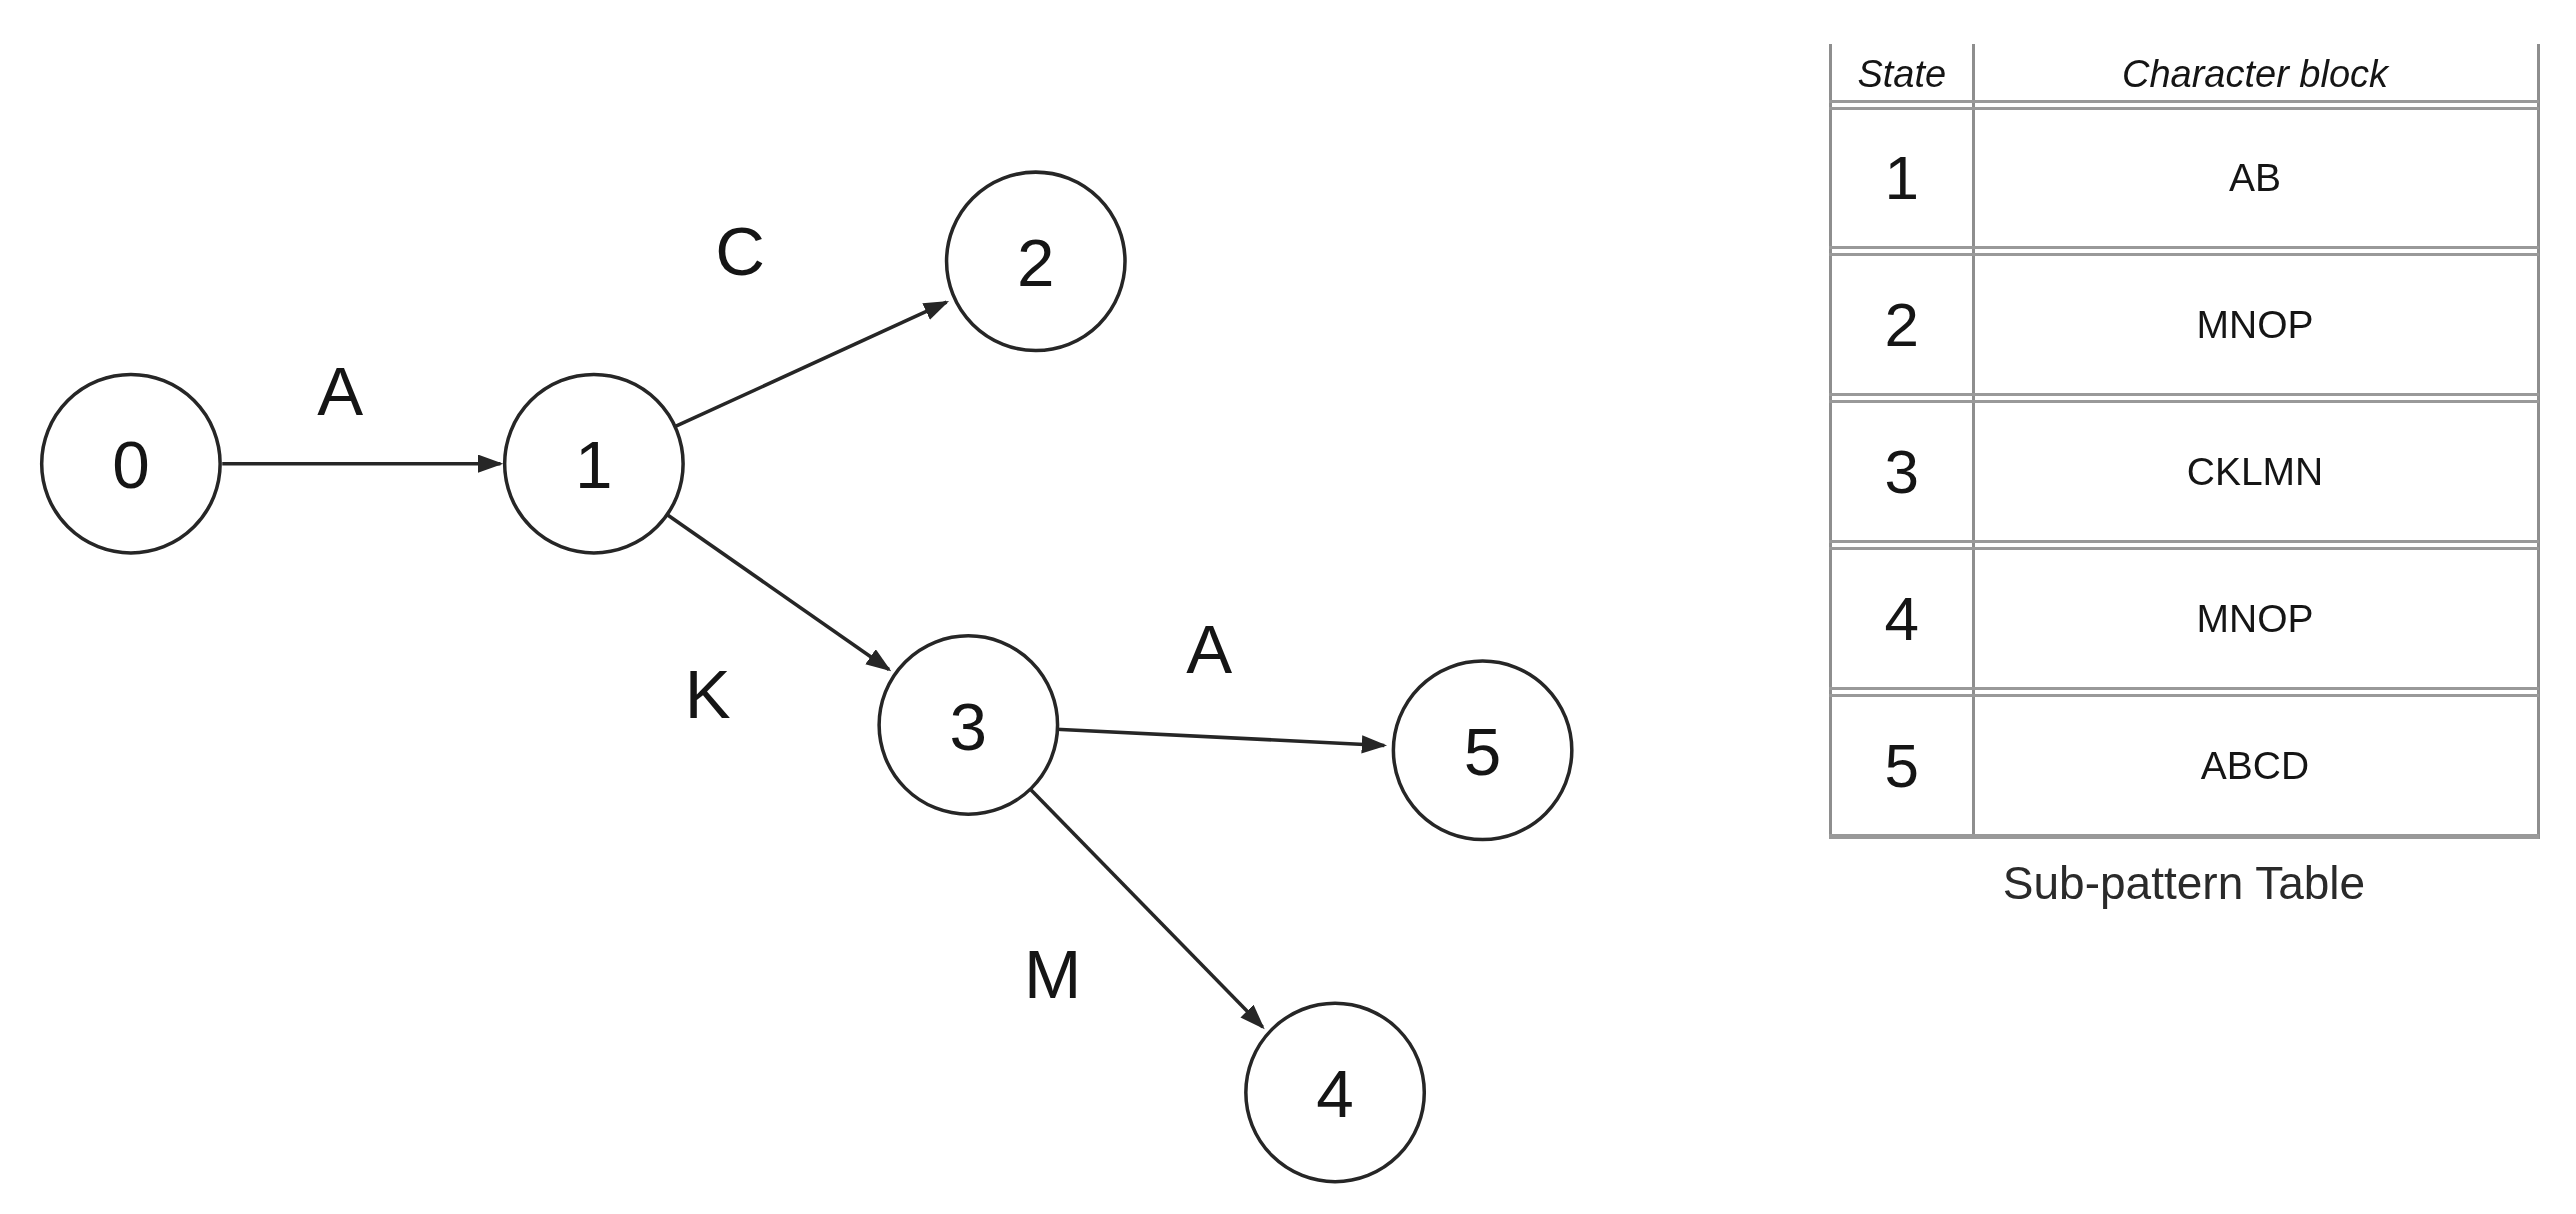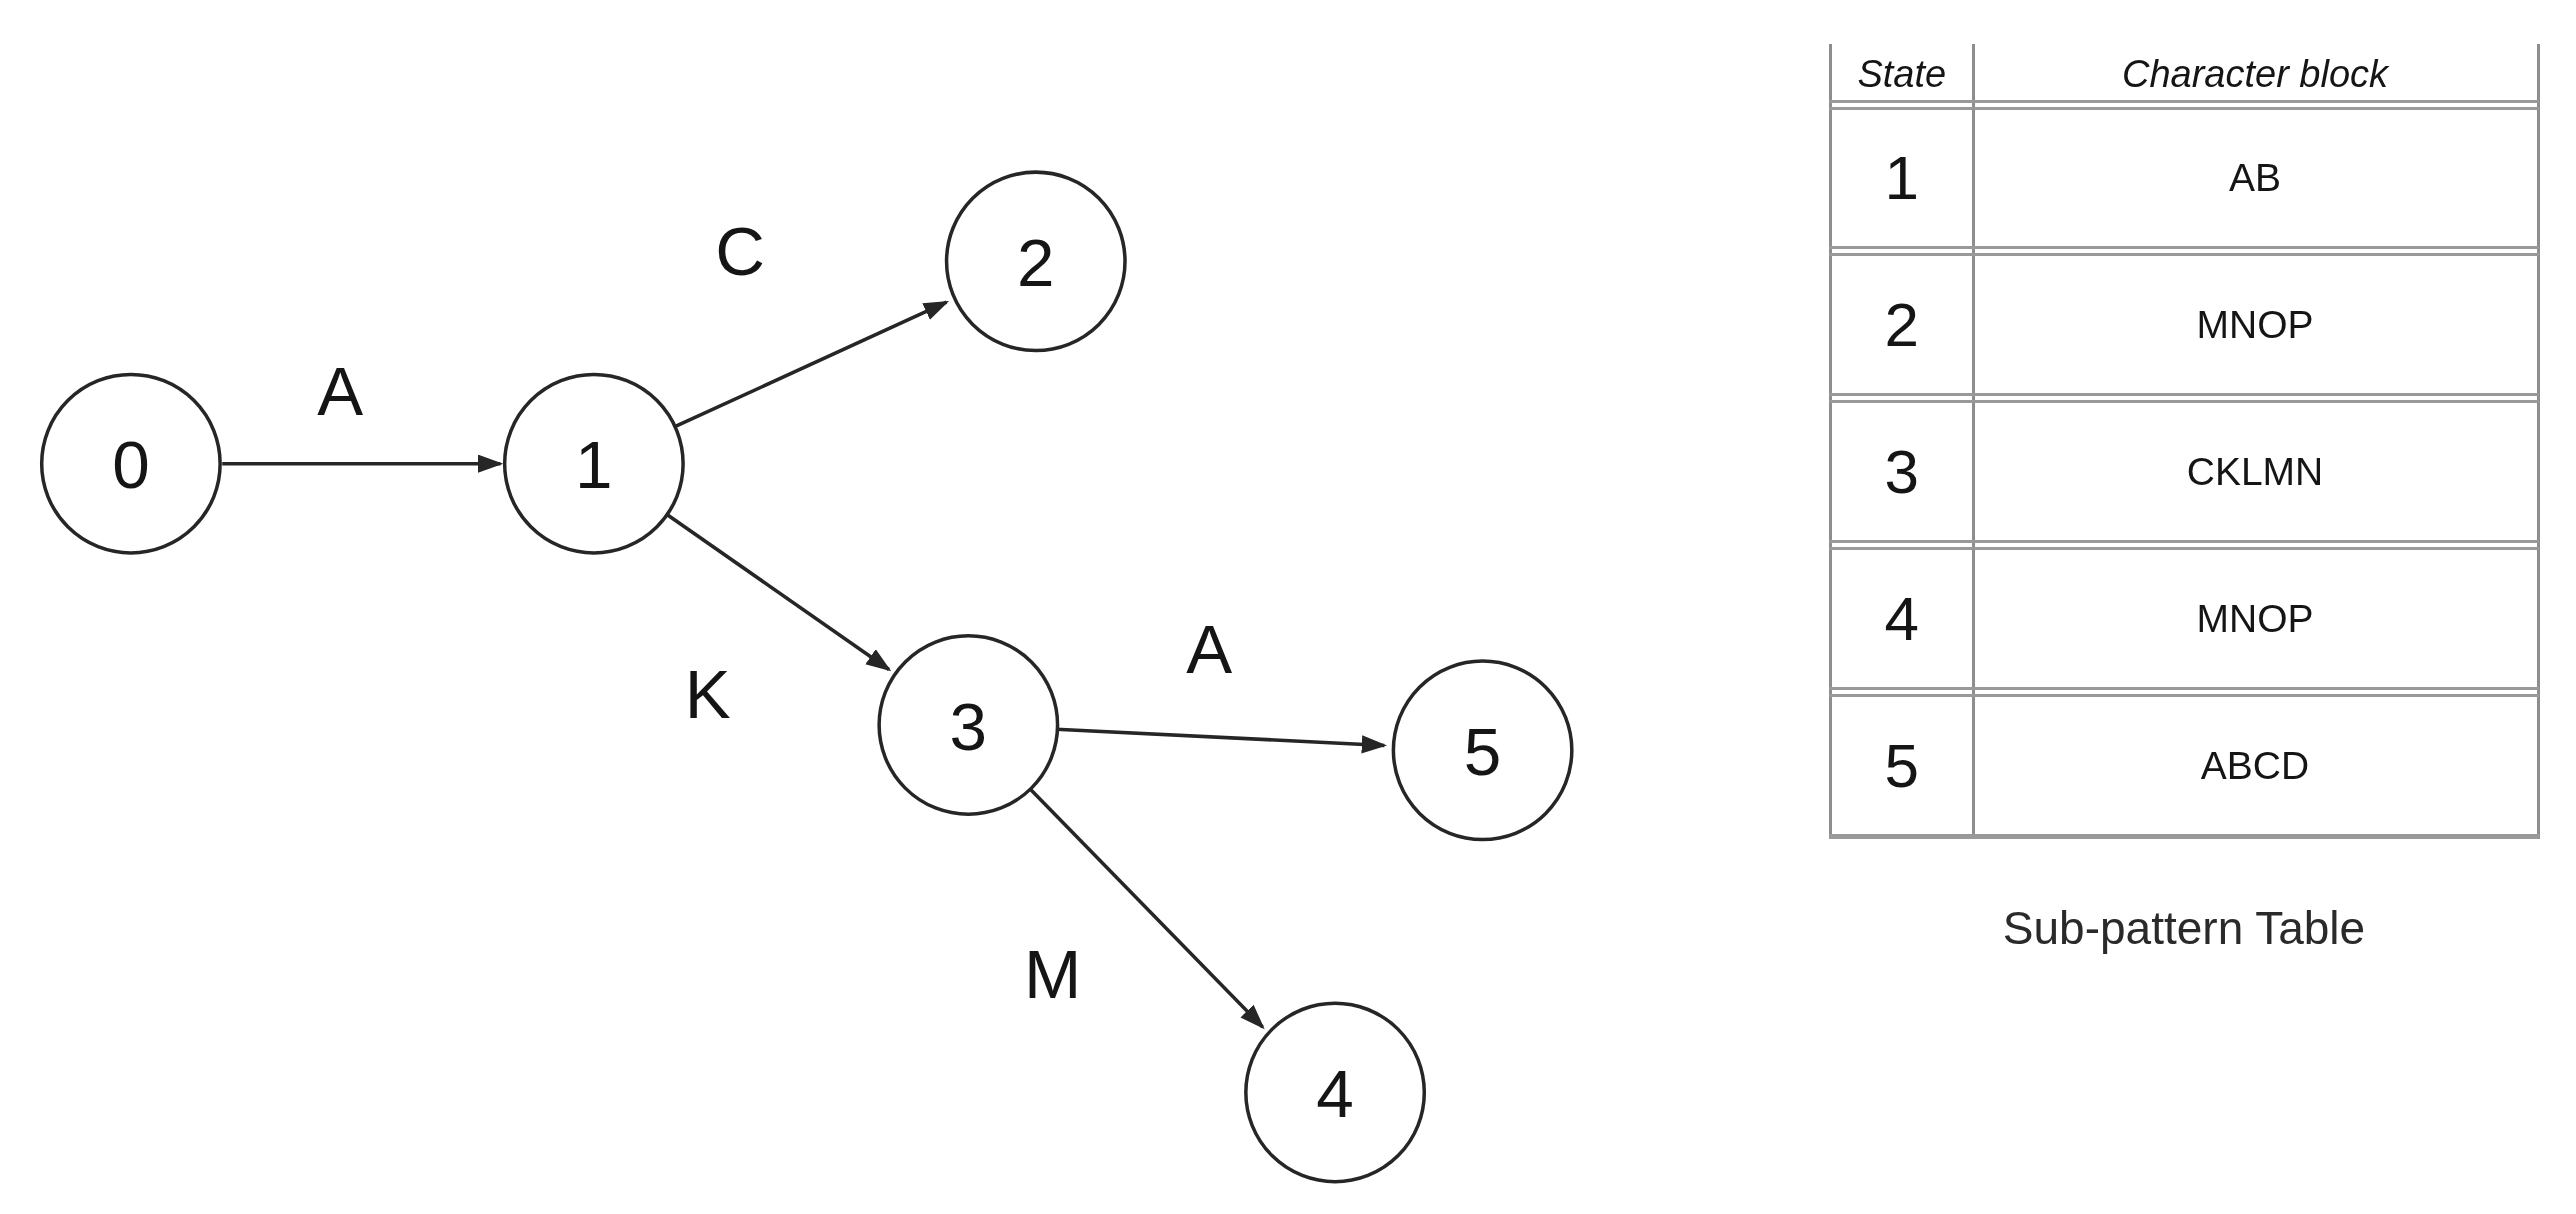--- a/index.html
+++ b/index.html
@@ -94,21 +94,20 @@
   .row-3 { top: 501px; }
   .row-4 { top: 648px; }
   .caption {
     position: absolute;
     left: 0;
     top: 812px;
     width: 710px;
     text-align: center;
     font-size: 46px;
     color: #2a2a2a;
-    margin-top: 45px;
   }
 </style>
 </head>
 <body>
 
 <div id="canvas">
 
   <svg id="diagram-svg" width="2576" height="1214" viewBox="0 0 3666 1728" xmlns="http://www.w3.org/2000/svg">
     <defs>
       <marker id="arrowhead" markerUnits="userSpaceOnUse" markerWidth="40" markerHeight="30" refX="32" refY="13" orient="auto">

